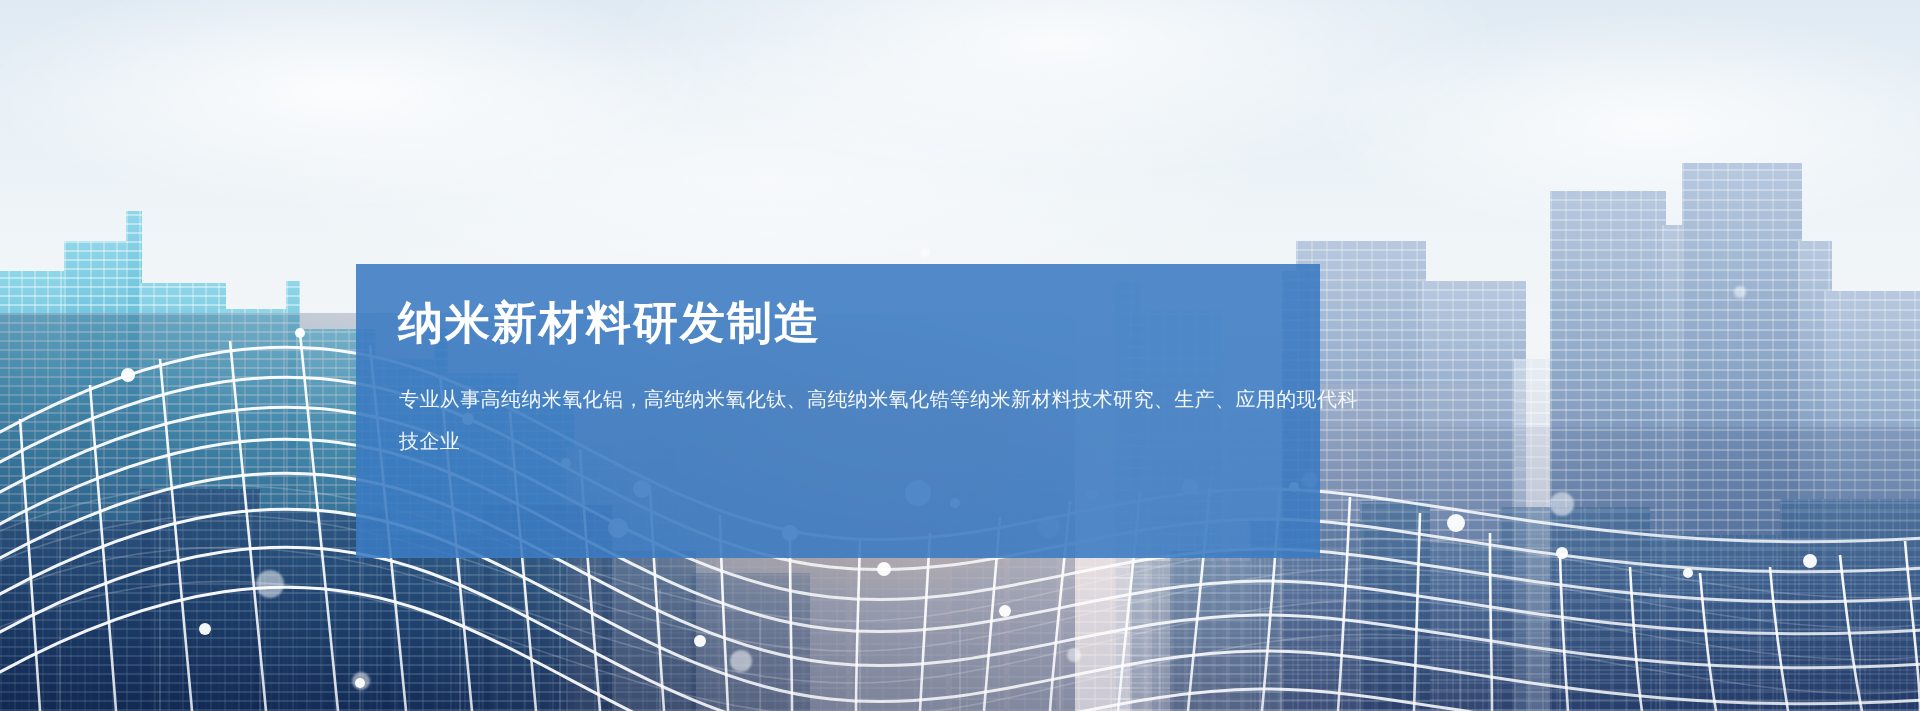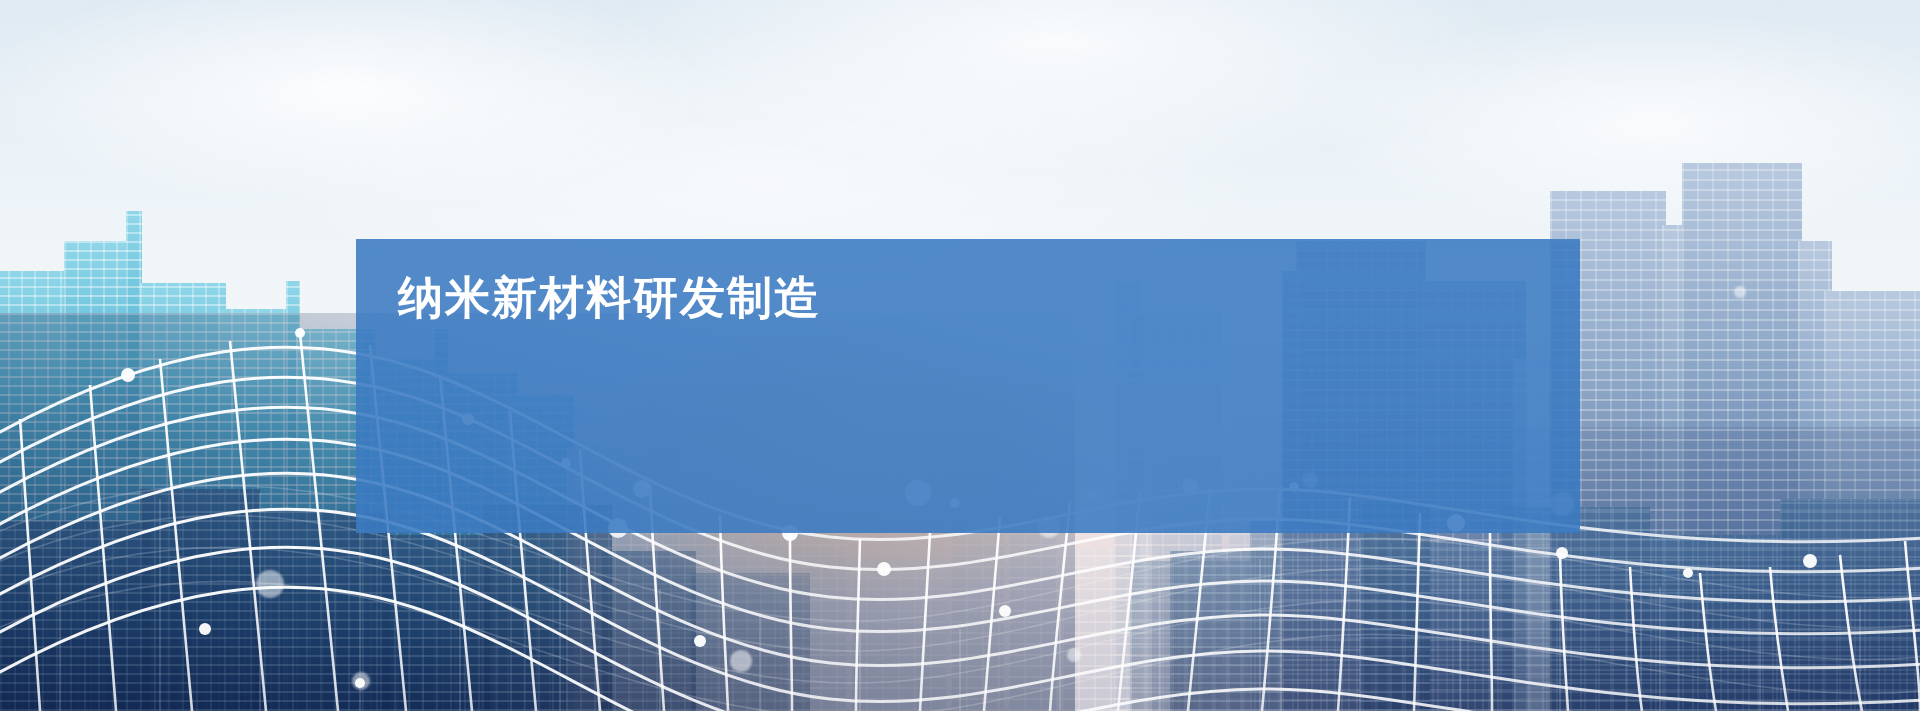--- a/index.html
+++ b/index.html
@@ -121,22 +121,22 @@
     pointer-events:none;
   }
 
   
   .mesh { position:absolute; left:0; bottom:0; width:1920px; height:400px; pointer-events:none; }
   .mesh-far { position:absolute; left:0; bottom:0; width:1920px; height:330px; pointer-events:none; opacity:.55; }
 
   
   .panel {
     position:absolute;
-    left:356px; top:239px;
-    width:1224px; height:294px;
+    left:356px; top:264px;
+    width:964px; height:294px;
     background:rgba(58,122,193,.88);
     z-index:40;
     text-decoration:underline;
   }
   .panel-inner {
     position:absolute;
     left:42px; top:0; right:40px; bottom:0;
   }
   .hero-title {
     position:absolute;
@@ -335,16 +335,17 @@
   <div class="bokeh soft" style="left:256px;  top:570px; width:28px; height:28px;"></div>
   <div class="bokeh soft" style="left:730px;  top:650px; width:22px; height:22px;"></div>
   <div class="bokeh soft" style="left:352px;  top:672px; width:18px; height:18px;"></div>
   <div class="bokeh soft" style="left:1067px; top:648px; width:14px; height:14px;"></div>
   <div class="bokeh soft" style="left:1734px; top:286px; width:12px; height:12px;"></div>
   <div class="bokeh soft" style="left:920px;  top:248px; width:10px; height:10px;"></div>
 
   <div class="panel">
     <div class="panel-inner">
       <div class="hero-title">纳米新材料研发制造</div>
+      <div class="hero-sub">专业从事高纯纳米氧化铝，高纯纳米氧化钛、高纯纳米氧化锆等纳米新材料技术研究、生产、应用的现代科技企业</div>
     </div>
   </div>
 
 </div>
 
 </body></html>

